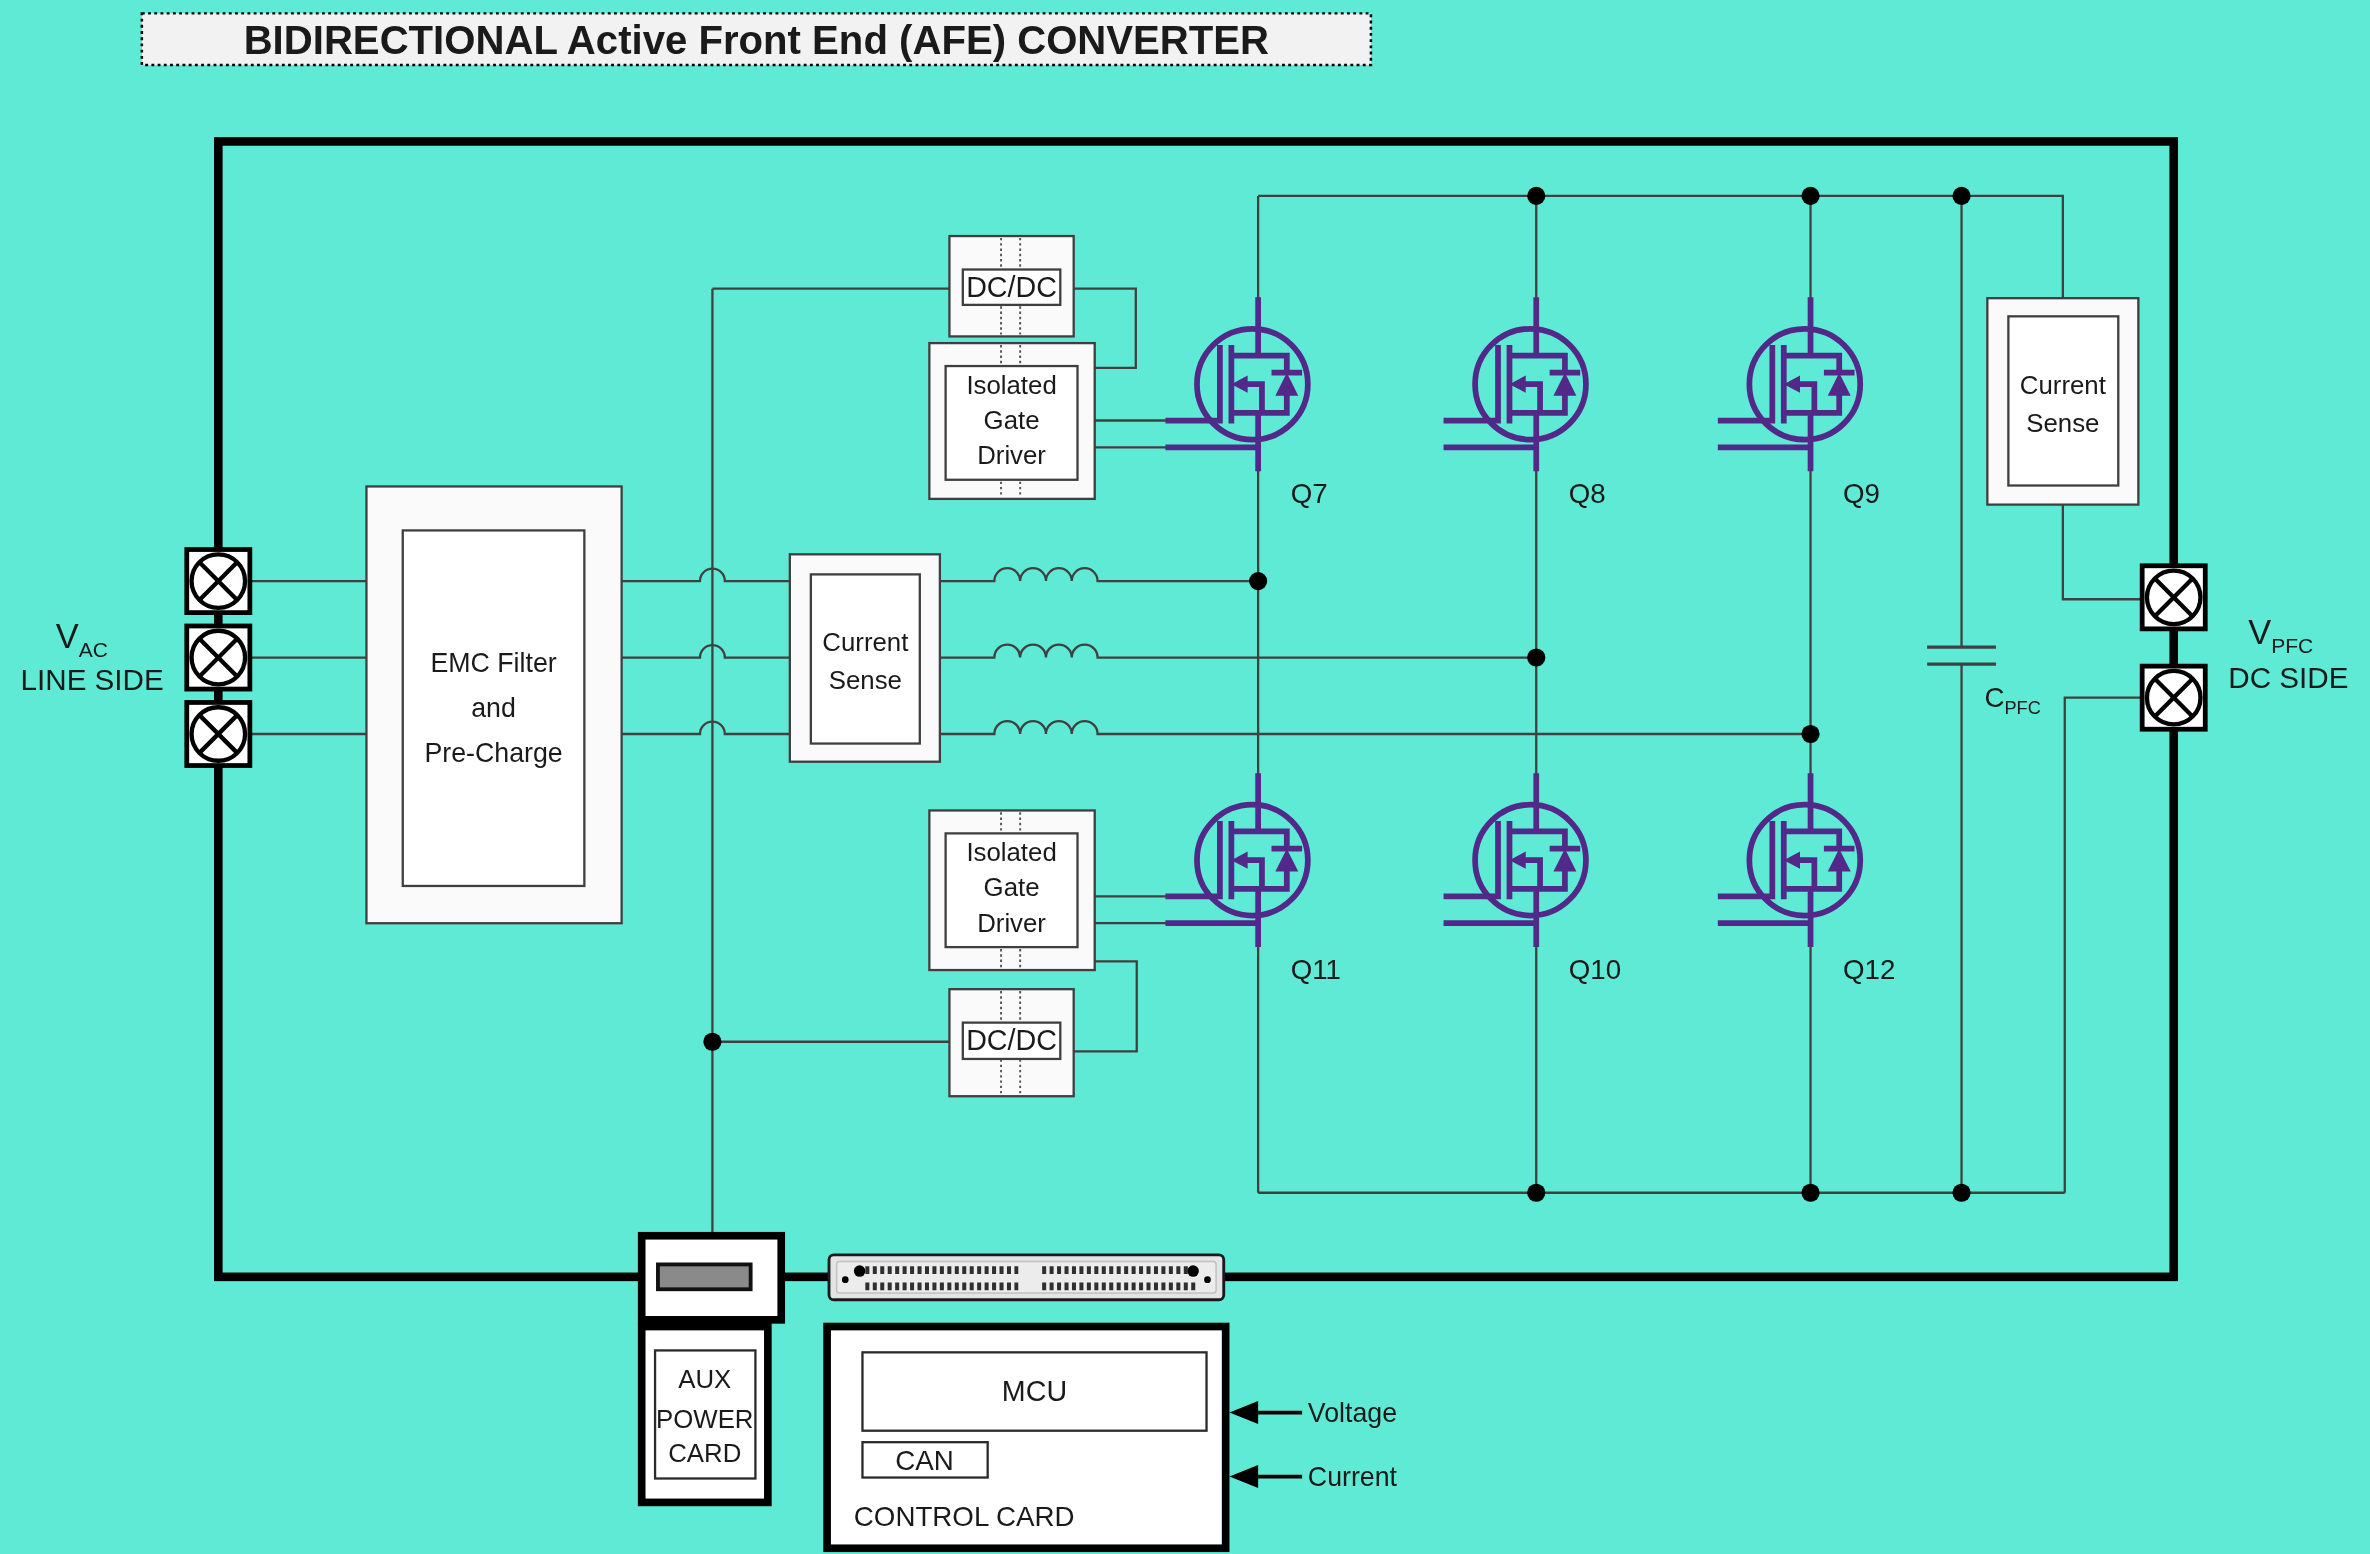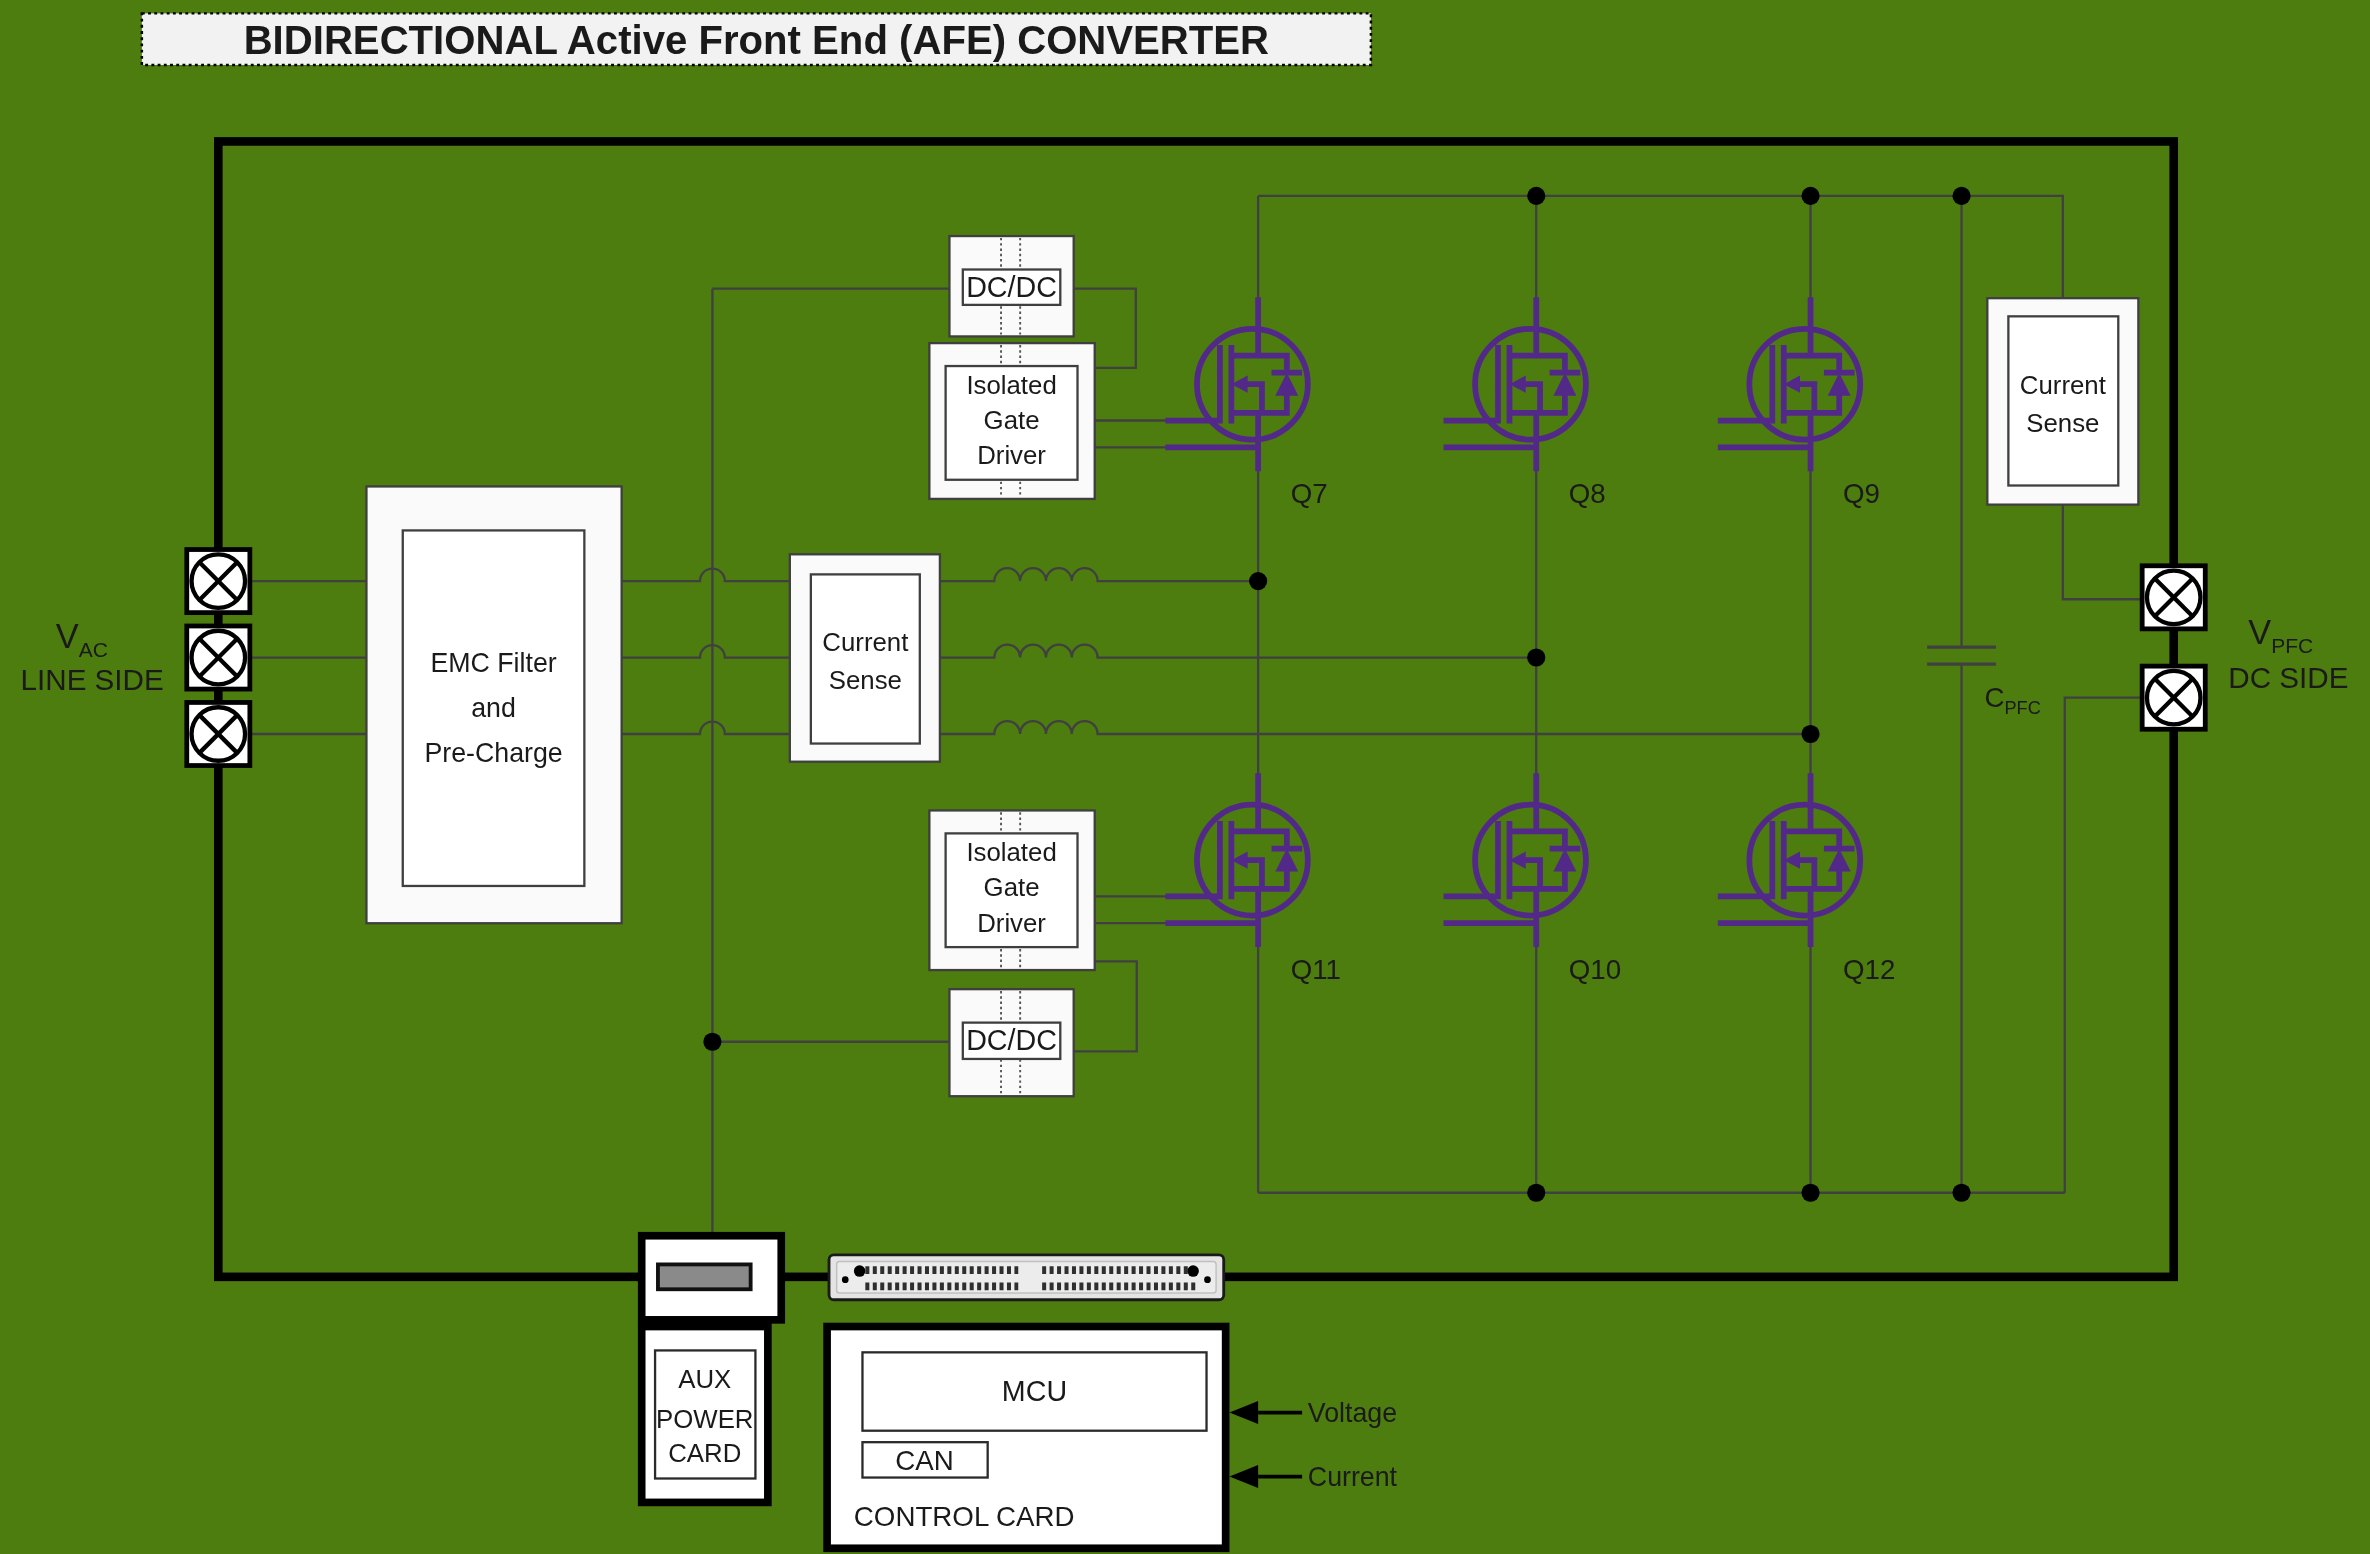--- a/index.html
+++ b/index.html
@@ -1,16 +1,16 @@
 <!DOCTYPE html>
 <html><head>
 <meta charset="utf-8">
 <style>
   html,body{margin:0;padding:0;background:#fff;}
-  .stage{width:2371px;height:1554px;position:relative;background:#4d7c0f;}
+  .stage{width:2371px;height:1554px;position:relative;background:#5eead4;}
   svg{display:block;}
   text{font-family:"Liberation Sans", sans-serif;fill:#1a1a1a;}
   .t-title{font-size:42px;font-weight:600;}
   .t-block{font-size:27px;}
   .t-emc{font-size:28px;}
   .t-dcdc{font-size:30px;}
   .t-q{font-size:29px;}
   .t-port{font-size:36px;}
   .t-portsub{font-size:22px;}
   .t-side{font-size:31px;}

